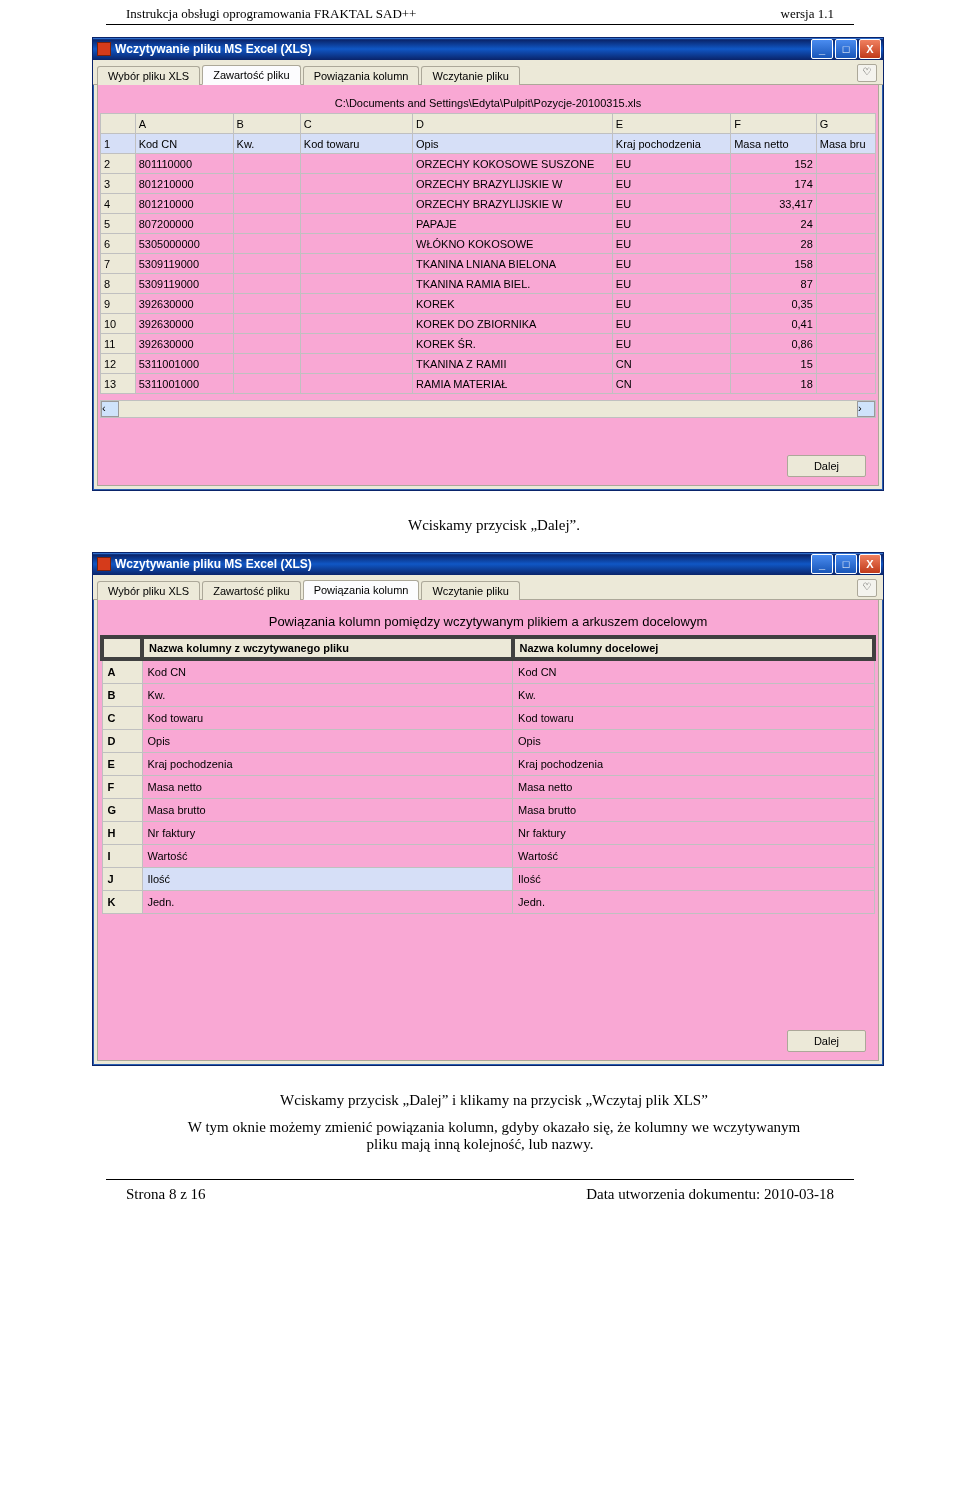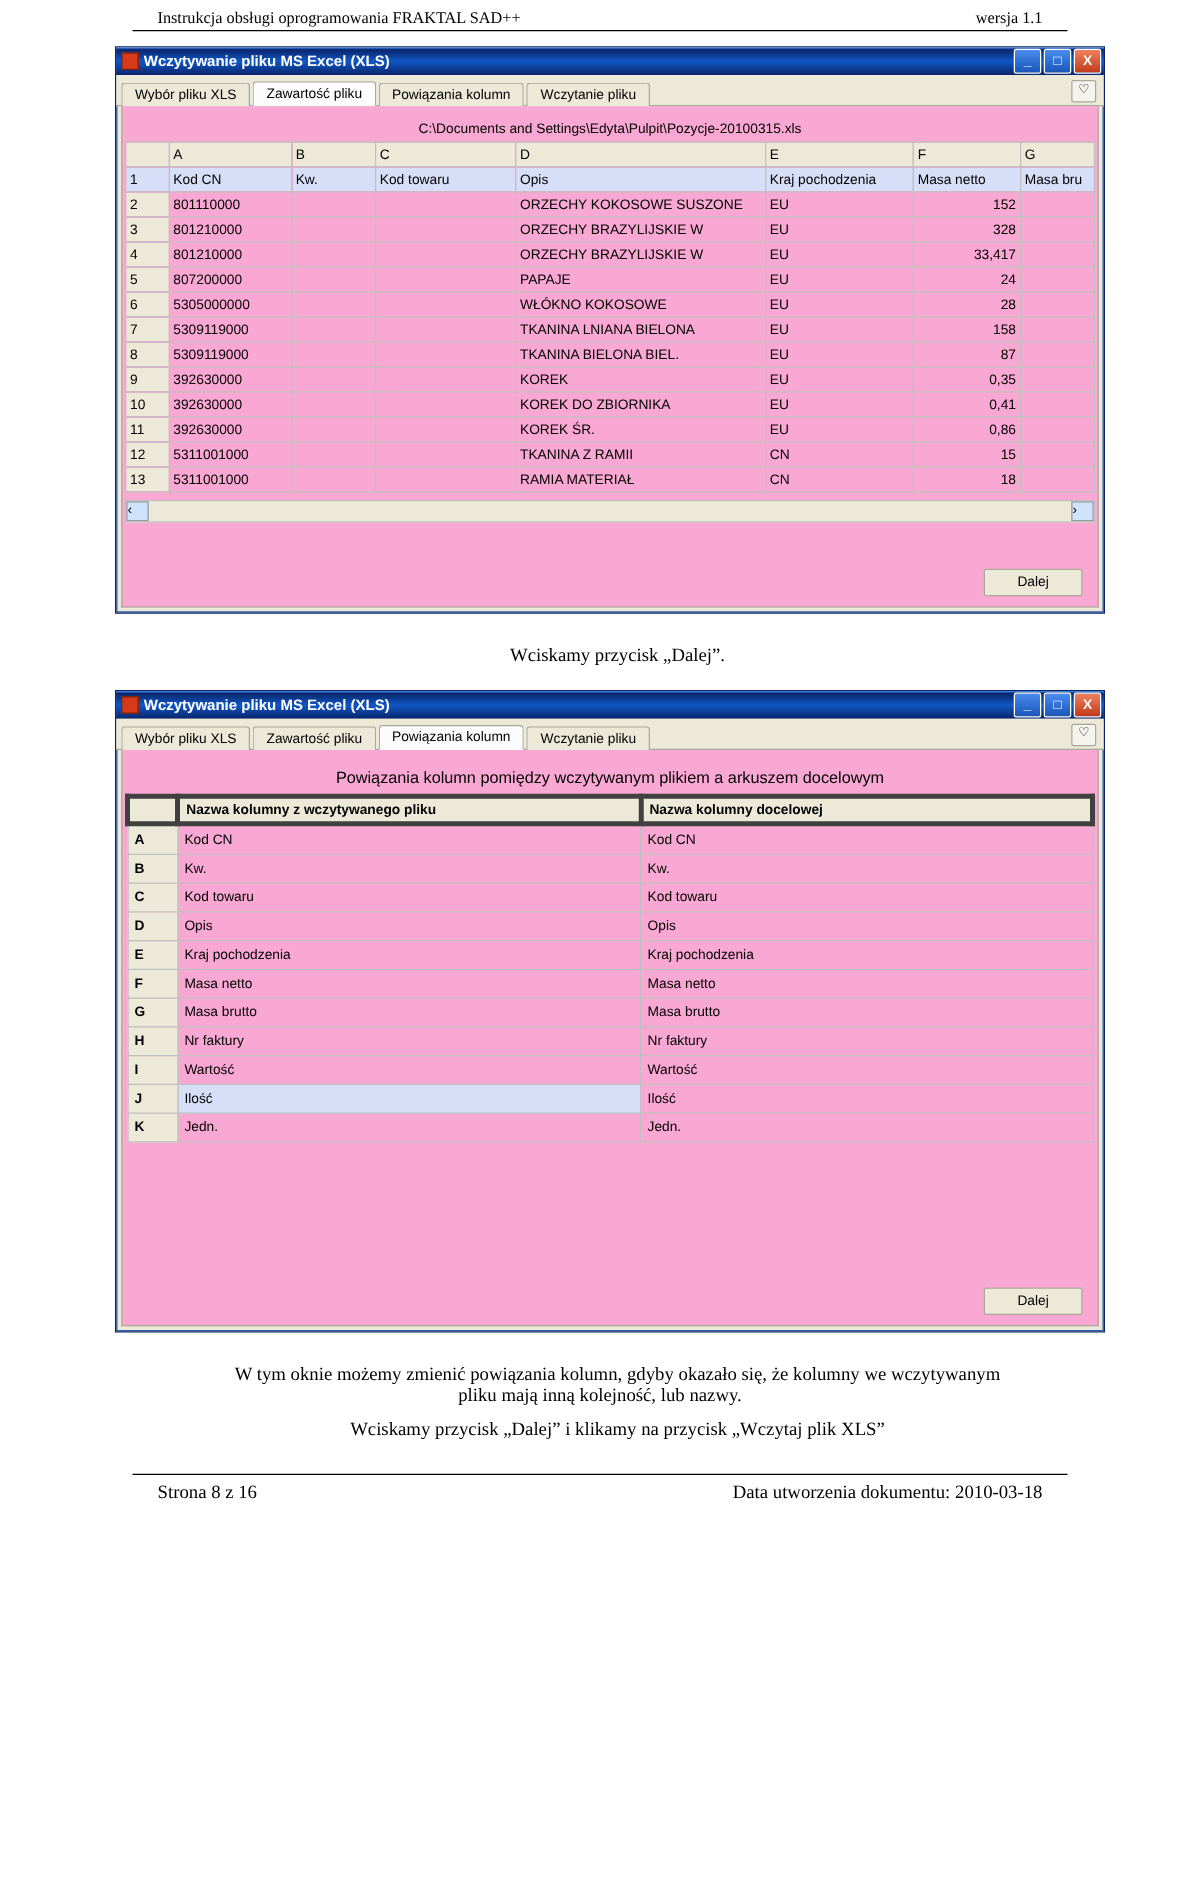--- a/index.html
+++ b/index.html
@@ -201,21 +201,21 @@
                 <td class="numcol">152</td>
                 <td></td>
               </tr>
               <tr>
                 <td class="rowhdr">3</td>
                 <td>801210000</td>
                 <td></td>
                 <td></td>
                 <td>ORZECHY BRAZYLIJSKIE W</td>
                 <td>EU</td>
-                <td class="numcol">328</td>
+                <td class="numcol">174</td>
                 <td></td>
               </tr>
               <tr>
                 <td class="rowhdr">4</td>
                 <td>801210000</td>
                 <td></td>
                 <td></td>
                 <td>ORZECHY BRAZYLIJSKIE W</td>
                 <td>EU</td>
                 <td class="numcol">33,417</td>
@@ -249,21 +249,21 @@
                 <td>TKANINA LNIANA BIELONA</td>
                 <td>EU</td>
                 <td class="numcol">158</td>
                 <td></td>
               </tr>
               <tr>
                 <td class="rowhdr">8</td>
                 <td>5309119000</td>
                 <td></td>
                 <td></td>
-                <td>TKANINA BIELONA BIEL.</td>
+                <td>TKANINA RAMIA BIEL.</td>
                 <td>EU</td>
                 <td class="numcol">87</td>
                 <td></td>
               </tr>
               <tr>
                 <td class="rowhdr">9</td>
                 <td>392630000</td>
                 <td></td>
                 <td></td>
                 <td>KOREK</td>
@@ -413,21 +413,21 @@
                 <td>Jedn.</td>
               </tr>
             </tbody>
         </table>
       </div>
       <button class="next-btn">Dalej</button>
     </div>
   </div>
 
   <div class="body-text">
+    <p>Wciskamy przycisk „Dalej” i klikamy na przycisk „Wczytaj plik XLS”</p>
     <p style="text-indent:28px;">W tym oknie możemy zmienić powiązania kolumn, gdyby okazało się, że kolumny we wczytywanym pliku mają inną kolejność, lub nazwy.</p>
-    <p>Wciskamy przycisk „Dalej” i klikamy na przycisk „Wczytaj plik XLS”</p>
   </div>
 
   <div class="page-footer">
     <span>Strona 8 z 16</span>
     <span>Data utworzenia dokumentu: 2010-03-18</span>
   </div>
 </div>
 
 </body></html>

